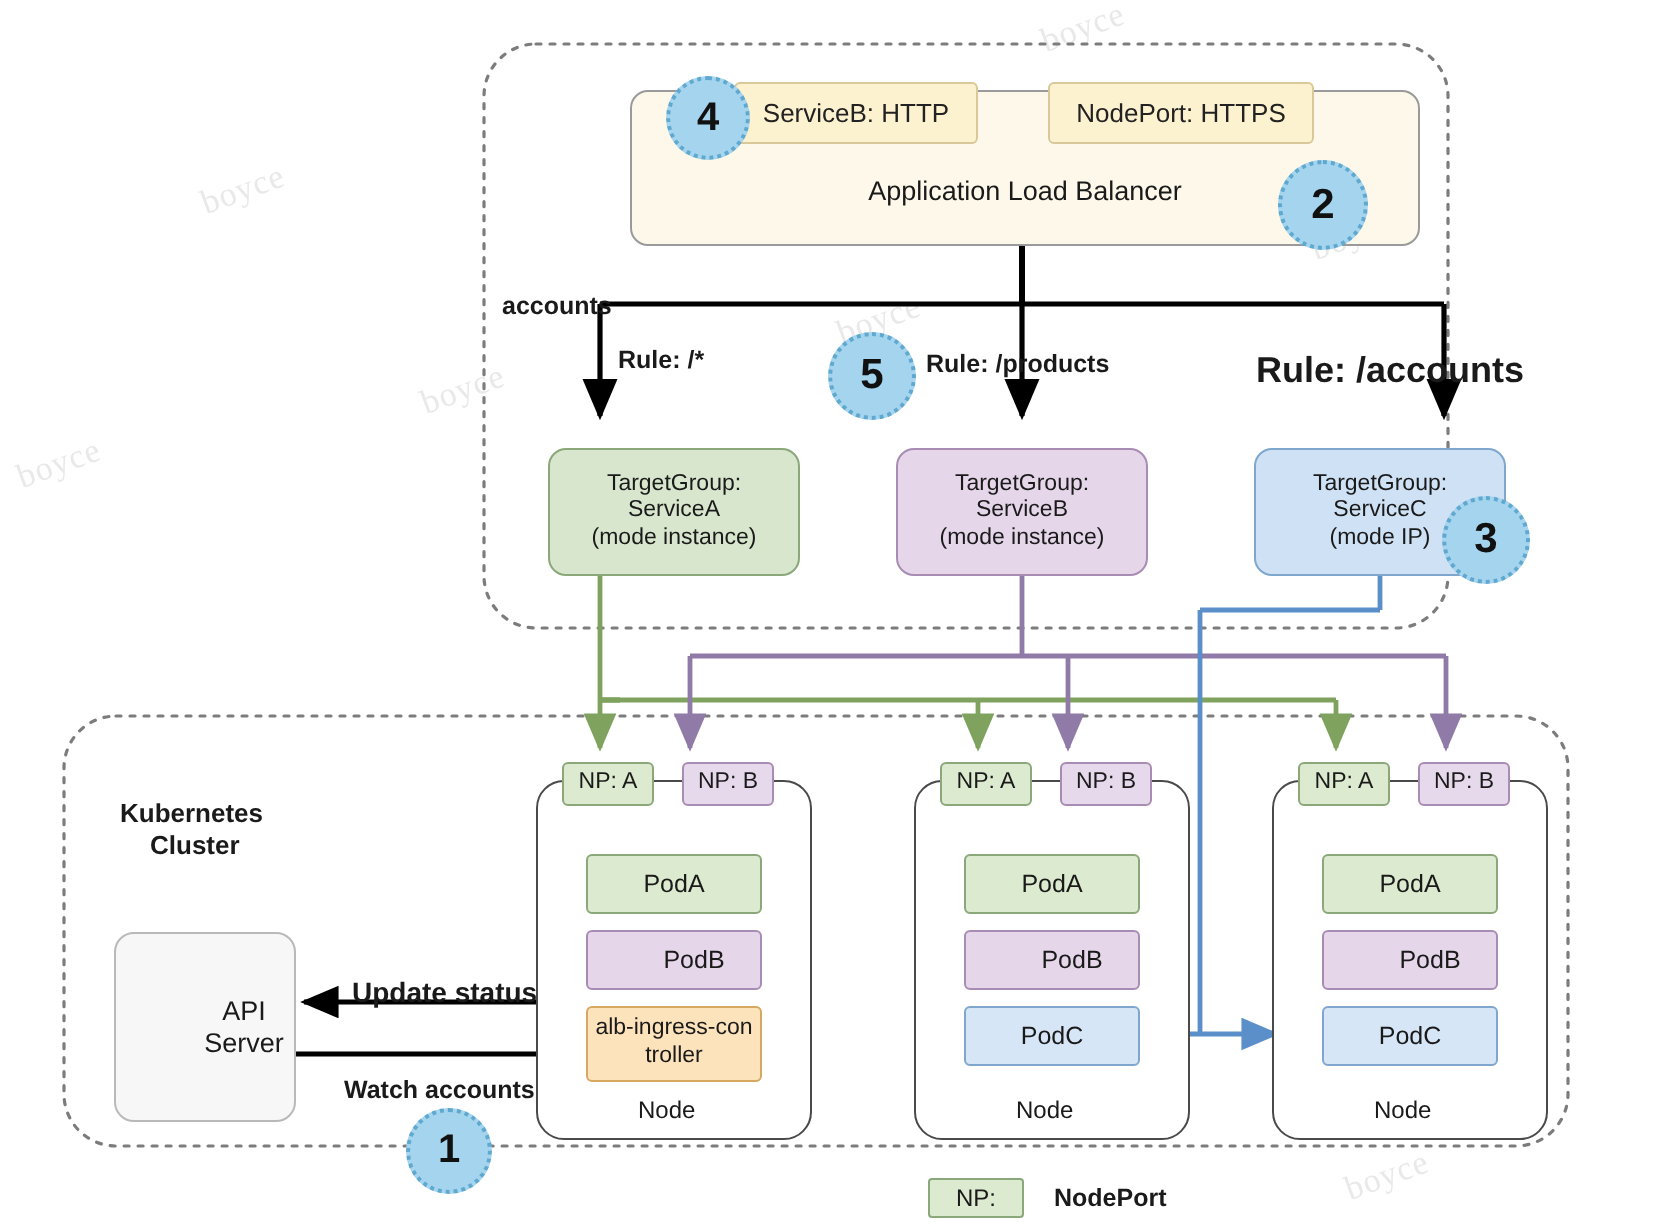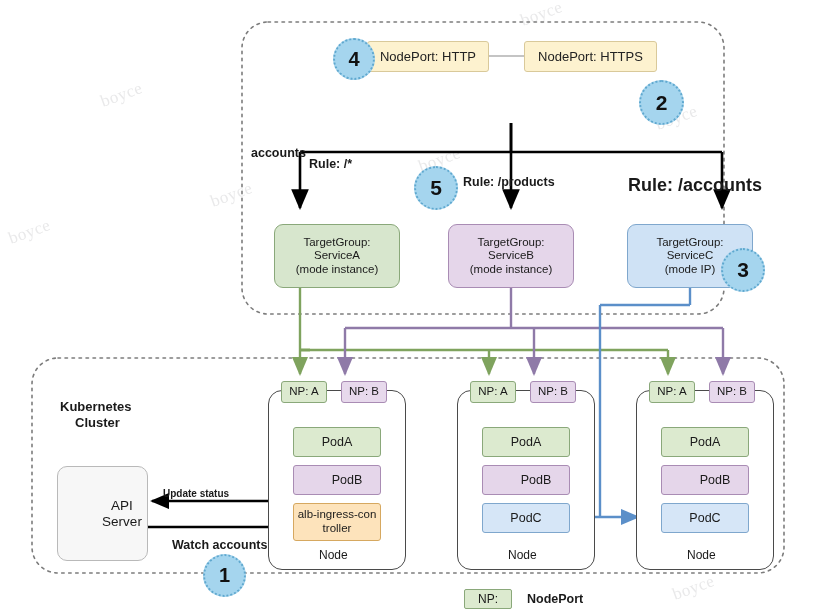--- a/index.html
+++ b/index.html
@@ -107,31 +107,34 @@
     <path d="M318,501 L152,501" stroke="#000" stroke-width="2.4" fill="none" marker-end="url(#ahBlack)"></path>
     <path d="M148,527 L312,527" stroke="#000" stroke-width="2.4" fill="none" marker-end="url(#ahBlack)"></path>
 
     <path d="M489,56 L524,56" stroke="#8a8a8a" stroke-width="1.2" fill="none"></path>
 
     <path d="M327,392 L341,392" stroke="#6b6b6b" stroke-width="1.2" fill="none"></path>
     <path d="M516,392 L530,392" stroke="#6b6b6b" stroke-width="1.2" fill="none"></path>
     <path d="M695,392 L709,392" stroke="#6b6b6b" stroke-width="1.2" fill="none"></path>
   </svg>
 
+  <div class="node-box albbody" style="left:315px;top:45px;width:395px;height:78px;">
+    <span style="font-size:13.5px;position:absolute;left:0;right:0;top:42px;">Application Load Balancer</span>
+  </div>
 
   <div class="node-box listener" style="left:367px;top:41px;width:122px;height:31px;">
-    <span>NodePort: HTTP</span>
+    <span>ServiceB: HTTP</span>
   </div>
   <div class="node-box listener" style="left:524px;top:41px;width:133px;height:31px;">
     <span>NodePort: HTTPS</span>
   </div>
 
   <div class="lbl bold" style="left:251px;top:146px;font-size:12.5px;">accounts</div>
 
-  <div class="lbl bold" style="left:309px;top:157px;font-size:12.5px;">Rule: /*</div>
+  <div class="lbl bold" style="left:309px;top:173px;font-size:12.5px;">Rule: /*</div>
   <div class="lbl bold" style="left:463px;top:175px;font-size:12.5px;">Rule: /products</div>
   <div class="lbl bold" style="left:628px;top:175px;font-size:18px;">Rule: /accounts</div>
 
   <div class="node-box tg tg-a" style="left:274px;top:224px;width:126px;height:64px;flex-direction:column;">
     <span>TargetGroup:</span>
     <span>ServiceA</span>
     <span>(mode instance)</span>
   </div>
   <div class="node-box tg tg-b" style="left:448px;top:224px;width:126px;height:64px;flex-direction:column;">
     <span>TargetGroup:</span>
@@ -144,21 +147,21 @@
     <span>(mode IP)</span>
   </div>
 
   <div class="lbl bold" style="left:60px;top:399px;font-size:13px;">Kubernetes</div>
   <div class="lbl bold" style="left:75px;top:415px;font-size:13px;">Cluster</div>
 
   <div class="node-box apisrv" style="left:57px;top:466px;width:91px;height:95px;">
     <span>API Server</span>
   </div>
 
-  <div class="lbl bold" style="left:163px;top:488px;font-size:10px;">Update status</div>
+  <div class="lbl bold" style="left:176px;top:488px;font-size:14px;">Update status</div>
   <div class="lbl bold" style="left:172px;top:538px;font-size:12.5px;">Watch accounts</div>
 
   <div class="worker" style="position:absolute;left:268px;top:390px;width:136px;height:178px;"></div>
   <div class="node-box np np-a" style="left:281px;top:381px;width:46px;height:22px;">
     <span>NP: A</span>
   </div>
   <div class="node-box np np-b" style="left:341px;top:381px;width:46px;height:22px;">
     <span>NP: B</span>
   </div>
   <div class="node-box pod pod-a" style="left:293px;top:427px;width:88px;height:30px;">

